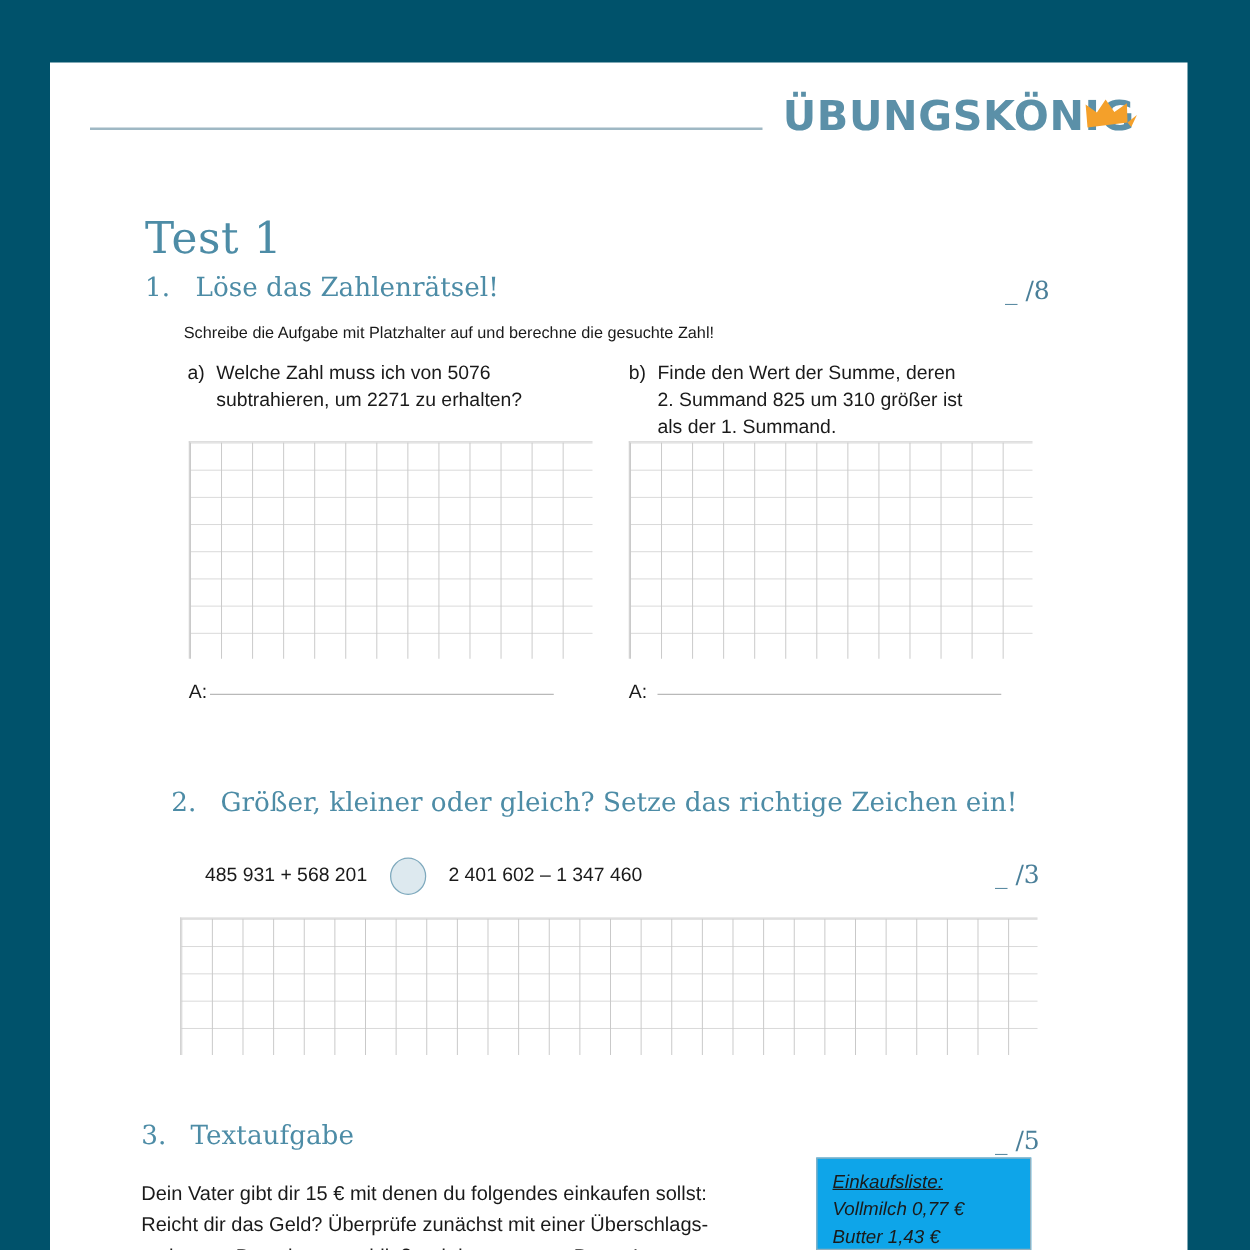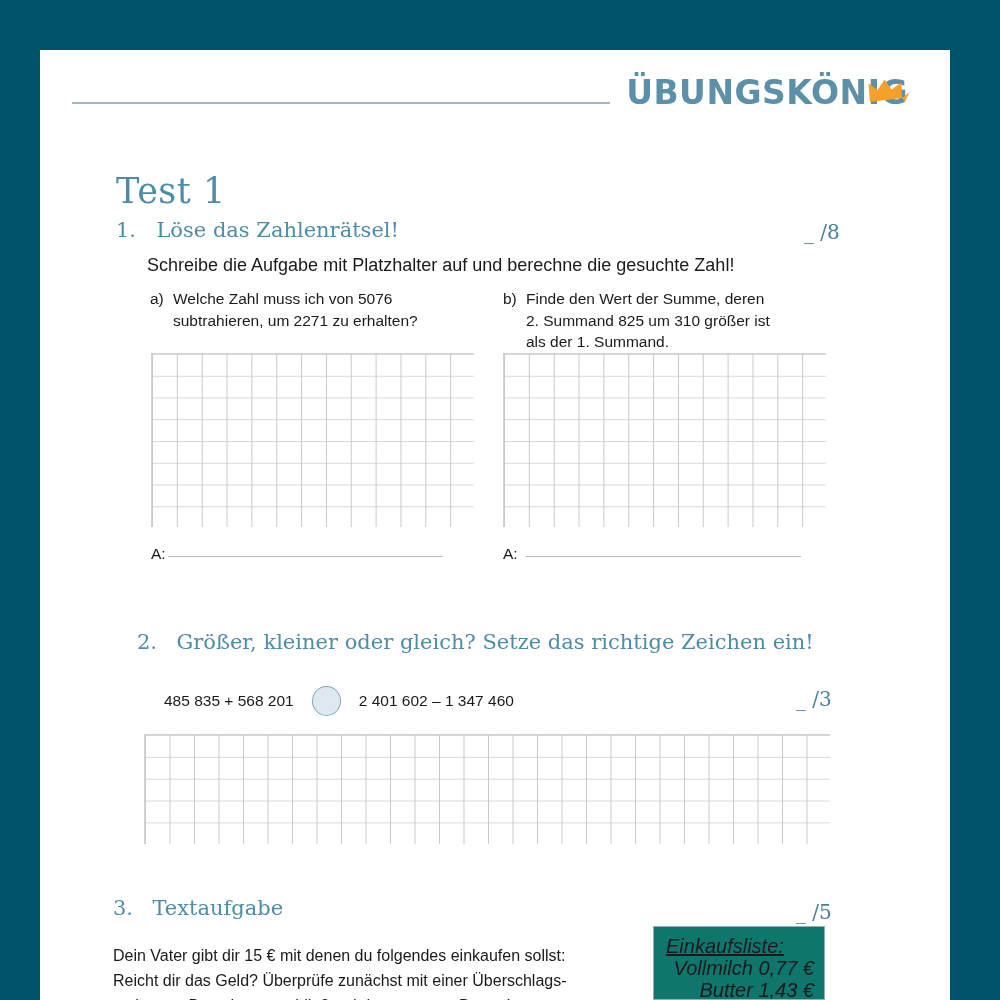--- a/index.html
+++ b/index.html
@@ -86,21 +86,21 @@
   }
   .score {
     position: absolute;
     font-family: "DejaVu Serif", serif;
     font-size: 20px;
     color: #4a7f99;
     white-space: nowrap;
   }
   .body-text {
     position: absolute;
-    font-size: 18px;
+    font-size: 13px;
     color: #1a1a1a;
     line-height: 21px;
     white-space: nowrap;
   }
   .sub-text {
     position: absolute;
     font-size: 15.5px;
     color: #1a1a1a;
     line-height: 21.5px;
   }
@@ -158,37 +158,36 @@
     border-radius: 50%;
     border: 1.5px solid #7ea9bd;
     background: #dde9ef;
     margin: 0 18px;
   }
 
   
   .shopping-list {
     position: absolute;
     box-sizing: border-box;
-    background: #0f766e;
+    background: #0ea5e9;
     border: 1.5px solid #8fb0bf;
     padding: 8px 10px 6px 12px;
     font-style: italic;
-    font-size: 20px;
+    font-size: 15px;
     line-height: 22px;
     color: #1a1a1a;
     overflow: hidden;
   }
   .shopping-list .sl-title {
     text-decoration: underline;
     display: block;
   }
   .shopping-list .sl-item {
     display: block;
     white-space: nowrap;
-    text-align: right;
   }
 </style>
 </head>
 <body>
 
 <div class="page">
 
   <div class="header">
     <div class="header-rule"></div>
     <div class="logo">
@@ -239,21 +238,21 @@
     <span class="ans-rule" style="width:275px; margin-left:8px;"></span>
   </div>
 
   <div class="task-heading" style="left:73px; top:580px;margin-left:24px;">
     <span>2.</span>
     <span style="display:inline-block;width:6px;"></span>
     <span>Größer, kleiner oder gleich? Setze das richtige Zeichen ein!</span>
   </div>
 
   <div class="compare-row" style="left:124px; top:636px;">
-    <span>485 835 + 568 201</span>
+    <span>485 931 + 568 201</span>
     <span class="compare-circle"></span>
     <span>2 401 602 – 1 347 460</span>
   </div>
   <div class="score" style="left:756px; top:637px;">_ /3</div>
 
   <div class="grid" style="left:104px; top:684px; width:686px; height:110px;
               background-size: 24.5px 21.85px, 24.5px 21.85px;"></div>
 
   <div class="task-heading" style="left:73px; top:846px;">
     <span>3.</span>

